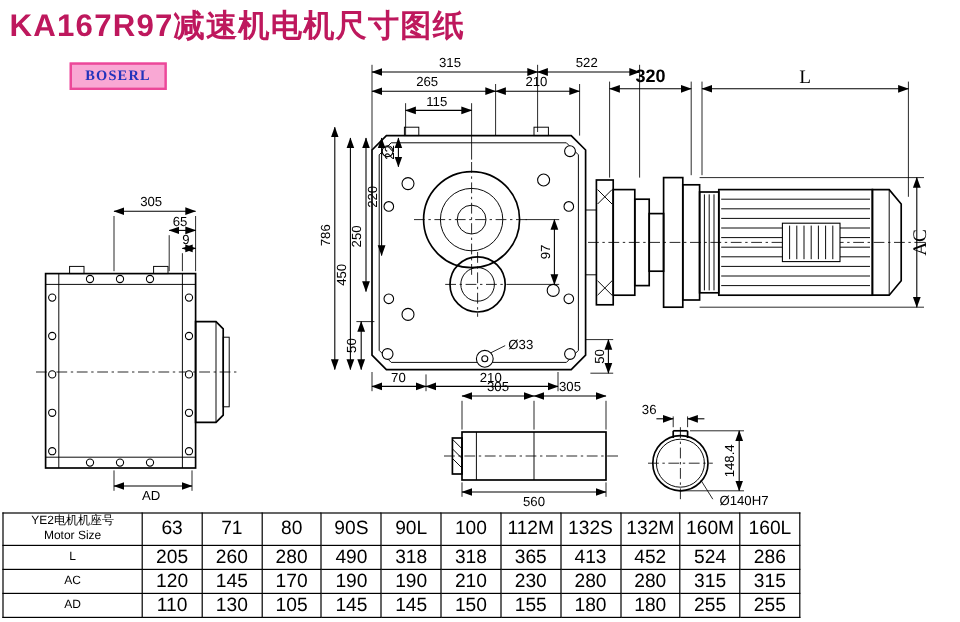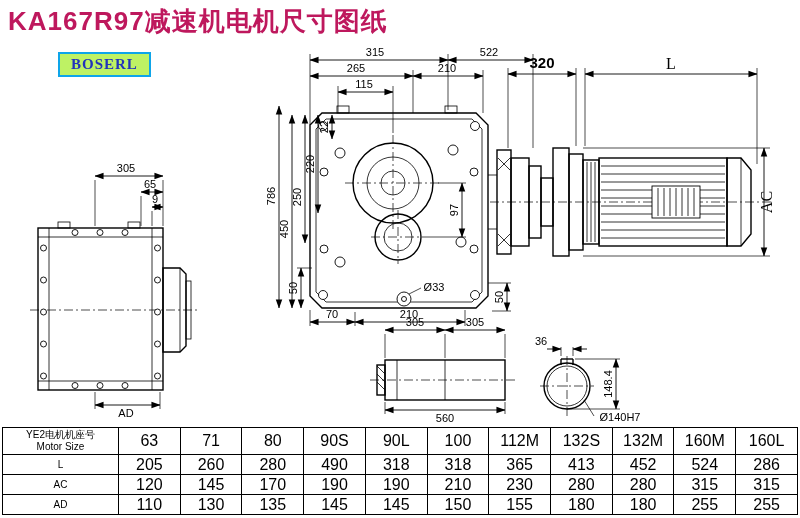--- a/index.html
+++ b/index.html
@@ -1,37 +1,37 @@
 <!DOCTYPE html>
 <html><head>
 <meta charset="utf-8">
 <style>
   * { margin:0; padding:0; box-sizing:border-box; }
   html,body { width:800px; height:518px; background:#fff; overflow:hidden;
               font-family:"Liberation Sans", sans-serif; position:relative; }
   .title { position:absolute; left:8px; top:4px; font-size:26px; font-weight:bold;
            color:#be185d; letter-spacing:1px; white-space:nowrap; }
-  .logo { position:absolute; left:58px; top:52px; border:2px solid #0ea5e9;
+  .logo { position:absolute; left:58px; top:52px; border:2px solid #ec4899;
           color:#2233bb; font-family:"Liberation Serif", serif; font-weight:bold;
-          font-size:15px; padding:2px 11px; letter-spacing:1px; background:#bef264; }
+          font-size:12px; padding:2px 11px; letter-spacing:1px; background:#f9a8d4; }
   svg.drawing { position:absolute; left:0; top:0; }
   svg .ol  { fill:none; stroke:#000; stroke-width:1.4; }
   svg .th  { fill:none; stroke:#000; stroke-width:0.8; }
   svg .cl  { fill:none; stroke:#000; stroke-width:0.7; stroke-dasharray:9 3 2 3; }
   svg .dim { stroke:#000; stroke-width:0.9; fill:none;
              marker-start:url(#ar); marker-end:url(#ar); }
   svg .dimE{ stroke:#000; stroke-width:0.9; fill:none; marker-end:url(#ar); }
   svg .dimS{ stroke:#000; stroke-width:0.9; fill:none; marker-start:url(#ar); }
   svg .ext { stroke:#000; stroke-width:0.7; fill:none; }
   svg .hole{ fill:#fff; stroke:#000; stroke-width:0.9; }
   svg text { font-family:"Liberation Sans", sans-serif; font-size:11px; fill:#000;
              text-anchor:middle; }
   svg text.big { font-size:15px; font-weight:bold; }
   svg text.ser { font-family:"Liberation Serif", serif; font-size:16px; }
-  table.dim-table { position:absolute; left:2px; top:427px; width:796px;
+  table.dim-table { position:absolute; left:2px; top:427px; width:665px;
                     border-collapse:collapse; table-layout:fixed; text-align:center; }
   .dim-table th, .dim-table td { border:1px solid #000; padding:0; height:20px;
                     font-weight:normal; font-size:16px; overflow:hidden; white-space:nowrap; }
   .dim-table tr.hdr th { height:27px; }
   .dim-table .c0 { font-size:10px; line-height:1.2; }
 </style>
 </head>
 <body>
 
 <h1 class="title">KA167R97减速机电机尺寸图纸</h1>
@@ -332,21 +332,21 @@
     <td>230</td>
     <td>280</td>
     <td>280</td>
     <td>315</td>
     <td>315</td>
   </tr>
   <tr>
     <td class="c0">AD</td>
     <td>110</td>
     <td>130</td>
-    <td>135</td>
+    <td>105</td>
     <td>145</td>
     <td>145</td>
     <td>150</td>
     <td>155</td>
     <td>180</td>
     <td>180</td>
     <td>255</td>
     <td>255</td>
   </tr>
 </tbody>

